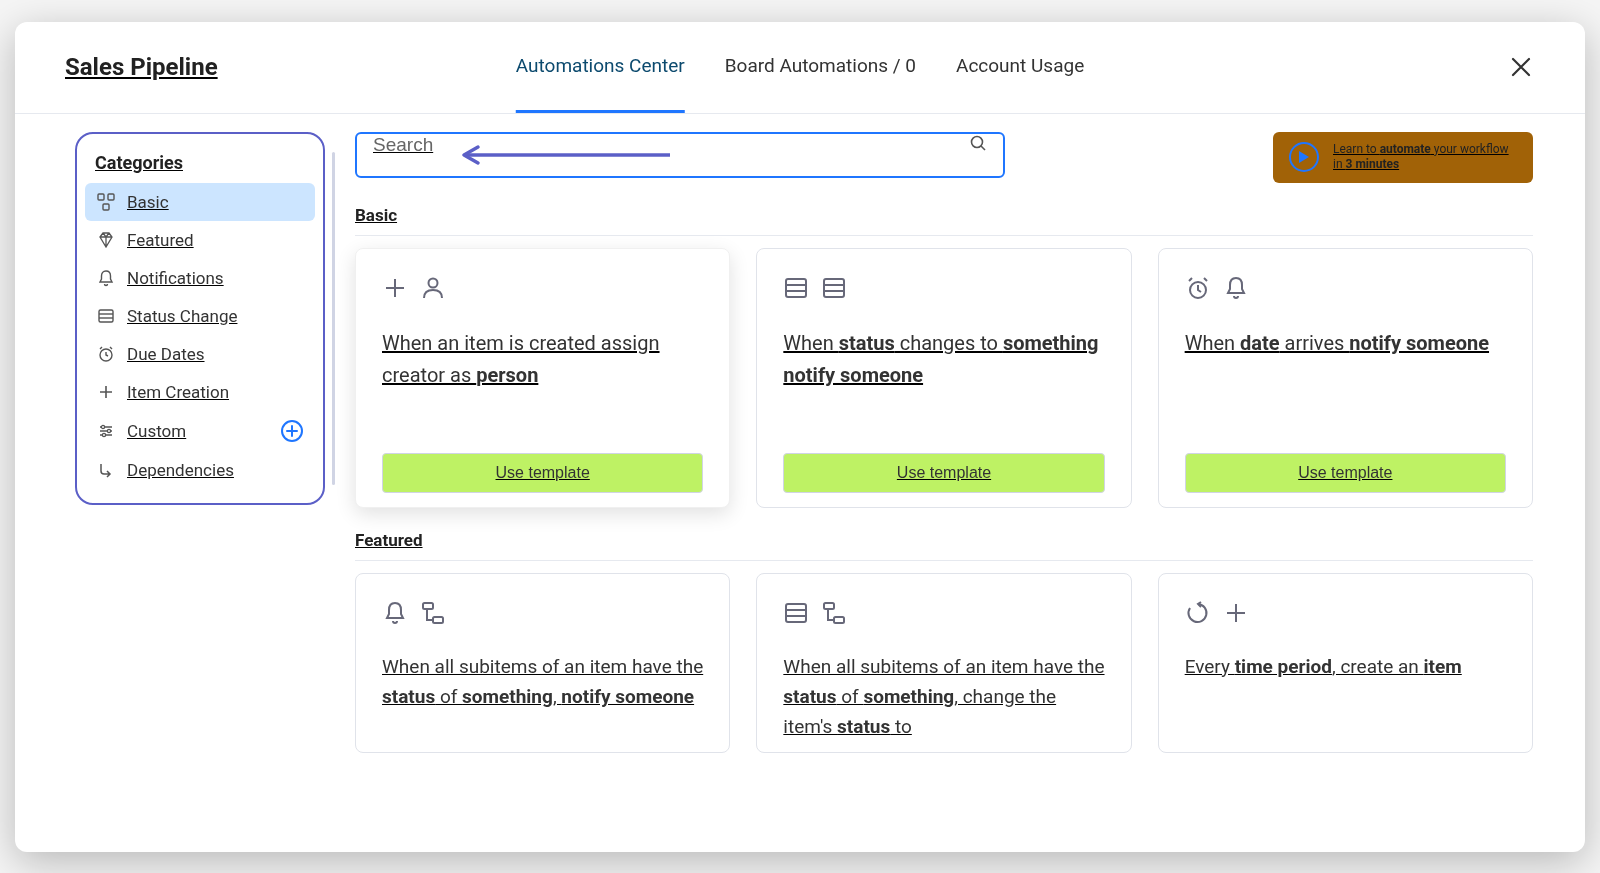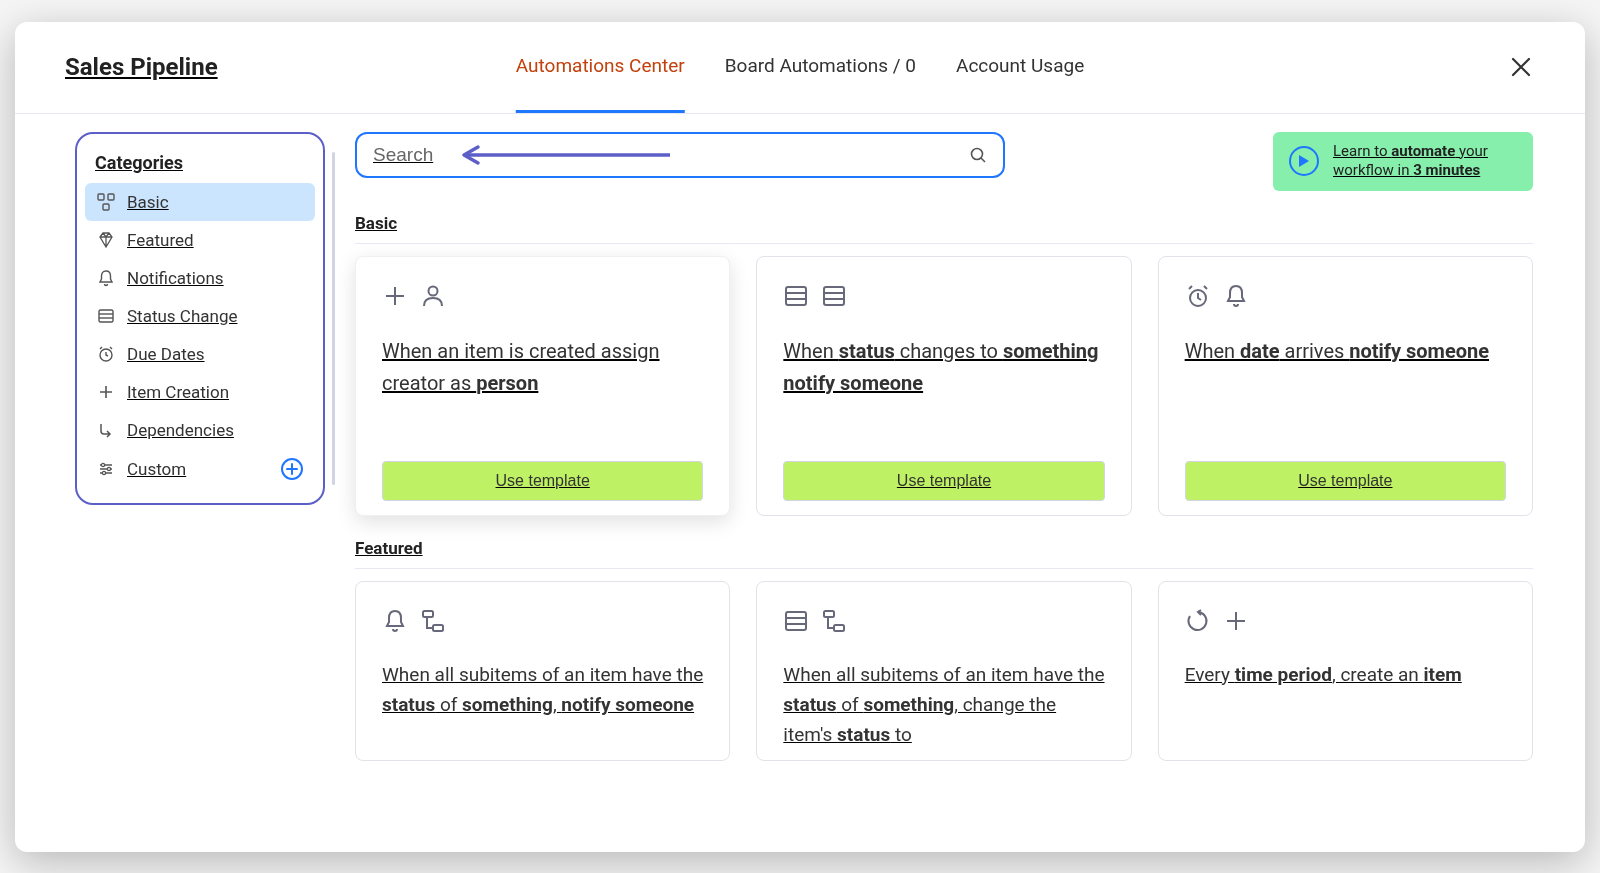--- a/index.html
+++ b/index.html
@@ -50,21 +50,21 @@
     height: 100%;
     display: flex;
     align-items: center;
     font-size: 19px;
     color: #333;
     border-bottom: 3px solid transparent;
     cursor: pointer;
     white-space: nowrap;
   }
   .tab.active {
-    color: #c2410c;
+    color: #0c4a6e;
     border-bottom-color: #1f76ff;
   }
   .close-btn {
     margin-left: auto;
     width: 28px; height: 28px;
     cursor: pointer;
     display:flex;align-items:center;justify-content:center;
   }
   .content {
     display: flex;
@@ -142,23 +142,23 @@
   }
   .toprow {
     display: flex;
     gap: 30px;
     align-items: flex-start;
   }
   .searchbox {
     flex: 0 0 650px;
     height: 46px;
     border: 2px solid #1f76ff;
-    border-radius: 12px;
-    display: flex;
-    align-items: center;
+    border-radius: 6px;
+    display: flex;
+    align-items: flex-start;
     padding: 0 16px;
     position: relative;
   }
   .searchbox input {
     flex: 1;
     border: none;
     outline: none;
     font-size: 19px;
     color: #333;
     background: transparent;
@@ -169,27 +169,27 @@
   .arrow-annot {
     position: absolute;
     left: 95px;
     top: 50%;
     transform: translateY(-50%);
     pointer-events: none;
   }
 
   .tipbox {
     margin-left: auto;
-    background: #86efac;
+    background: #a16207;
     border-radius: 6px;
     padding: 10px 16px;
     display: flex;
     align-items: center;
     gap: 14px;
-    font-size: 15px;
+    font-size: 12px;
     color: #222;
     max-width: 260px;
     cursor:pointer;
   }
   .tipbox .play {
     width: 30px; height: 30px;
     border: 2px solid #1f76ff;
     border-radius: 50%;
     display:flex;align-items:center;justify-content:center;
     color:#1f76ff;
@@ -324,43 +324,43 @@
           <span>Due Dates</span>
         </div>
         <div class="sidebar-item">
           <span class="icon">
               <svg width="18" height="18" viewBox="0 0 18 18">
                 <path d="M9 3 L9 15 M3 9 L15 9" stroke="currentColor" stroke-width="1.6"></path>
               </svg>
             </span>
           <span>Item Creation</span>
         </div>
-        <div class="sidebar-item">
-          <span class="icon">
-              <svg width="18" height="18" viewBox="0 0 18 18">
-                <path d="M4 3 L4 10 Q4 13 7 13 L13 13 M10 10 L13 13 L10 16" fill="none" stroke="currentColor" stroke-width="1.5"></path>
-              </svg>
-            </span>
-          <span>Dependencies</span>
-        </div>
         <div class="sidebar-item custom-row">
           <span class="icon">
               <svg width="18" height="18" viewBox="0 0 18 18">
                 <path d="M3 5 L15 5 M3 9 L15 9 M3 13 L15 13" stroke="currentColor" stroke-width="1.4"></path>
                 <circle cx="6" cy="5" r="1.6" fill="#fff" stroke="currentColor" stroke-width="1.3"></circle>
                 <circle cx="12" cy="9" r="1.6" fill="#fff" stroke="currentColor" stroke-width="1.3"></circle>
                 <circle cx="7" cy="13" r="1.6" fill="#fff" stroke="currentColor" stroke-width="1.3"></circle>
               </svg>
             </span>
           <span>Custom</span>
           <span class="plus-circle">
             <svg width="12" height="12" viewBox="0 0 12 12">
                 <path d="M6 1 L6 11 M1 6 L11 6" stroke="currentColor" stroke-width="2" stroke-linecap="round"></path>
               </svg>
           </span>
+        </div>
+        <div class="sidebar-item">
+          <span class="icon">
+              <svg width="18" height="18" viewBox="0 0 18 18">
+                <path d="M4 3 L4 10 Q4 13 7 13 L13 13 M10 10 L13 13 L10 16" fill="none" stroke="currentColor" stroke-width="1.5"></path>
+              </svg>
+            </span>
+          <span>Dependencies</span>
         </div>
       </div>
     </div>
 
     <div class="main">
       <div class="toprow">
         <div class="searchbox">
           <input type="text" placeholder="Search" style="">
           <span class="search-icon">
             <svg width="18" height="18" viewBox="0 0 18 18">

